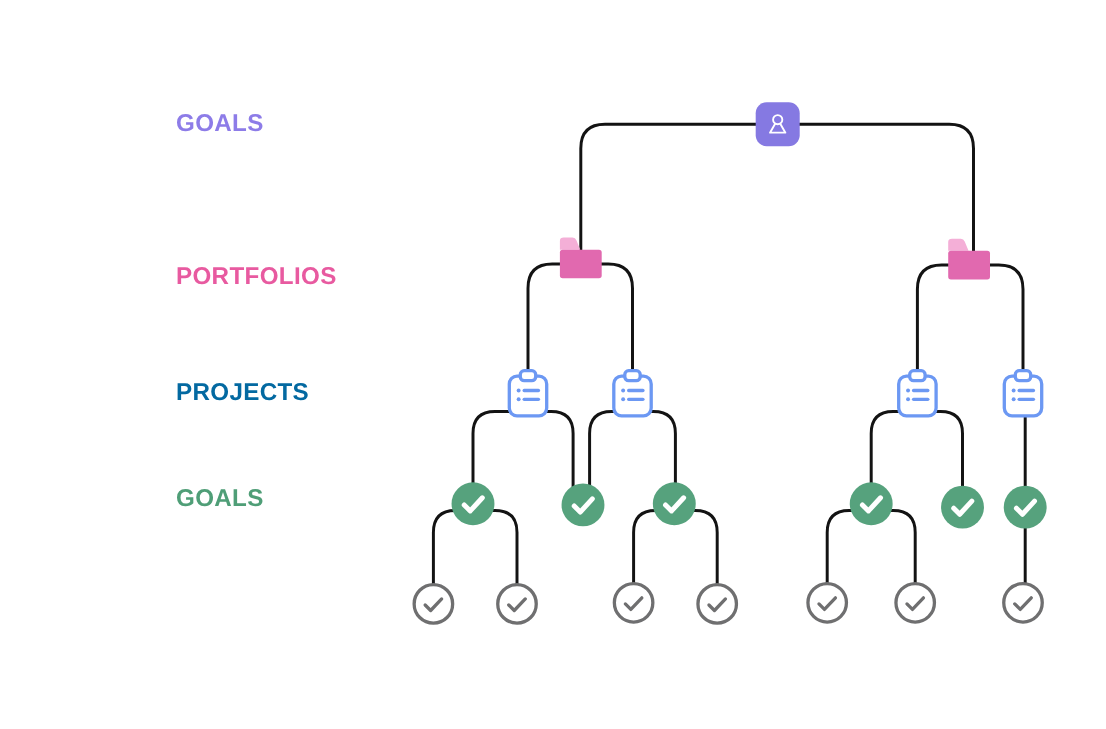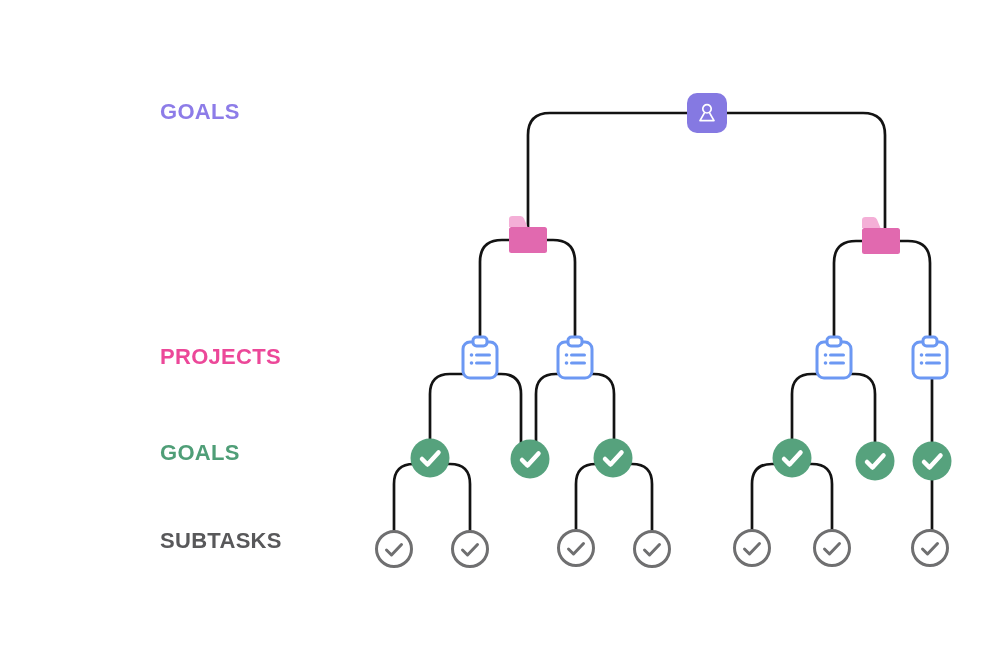--- a/index.html
+++ b/index.html
@@ -153,17 +153,17 @@
         <circle cx="0" cy="0" r="17.5" fill="#ffffff" stroke="#6F6F70" stroke-width="3"></circle>
         <path d="M -7.5 1 L -2.5 6 L 7.5 -4.5" fill="none" stroke="#6F6F70" stroke-width="3" stroke-linecap="round" stroke-linejoin="round"></path>
       </g>
       <g transform="translate(882,548)">
         <circle cx="0" cy="0" r="17.5" fill="#ffffff" stroke="#6F6F70" stroke-width="3"></circle>
         <path d="M -7.5 1 L -2.5 6 L 7.5 -4.5" fill="none" stroke="#6F6F70" stroke-width="3" stroke-linecap="round" stroke-linejoin="round"></path>
       </g>
     </svg>
   <div class="labels">
       <div class="level-label" style="left: 112px; top: 112px; color: rgb(141, 124, 232);">GOALS</div>
-      <div class="level-label" style="left: 112px; top: 357px; color: #ec4899;">PROJECTS</div>
+      <div class="level-label" style="left: 112px; top: 251px; color: rgb(232, 90, 160);">PORTFOLIOS</div>
+      <div class="level-label" style="left: 112px; top: 357px; color: #0369a1;">PROJECTS</div>
       <div class="level-label" style="left: 112px; top: 453px; color: rgb(79, 158, 119);">GOALS</div>
-      <div class="level-label" style="left: 112px; top: 541px; color: rgb(88, 88, 90);">SUBTASKS</div>
     </div>
 </div>
 
 </body></html>

